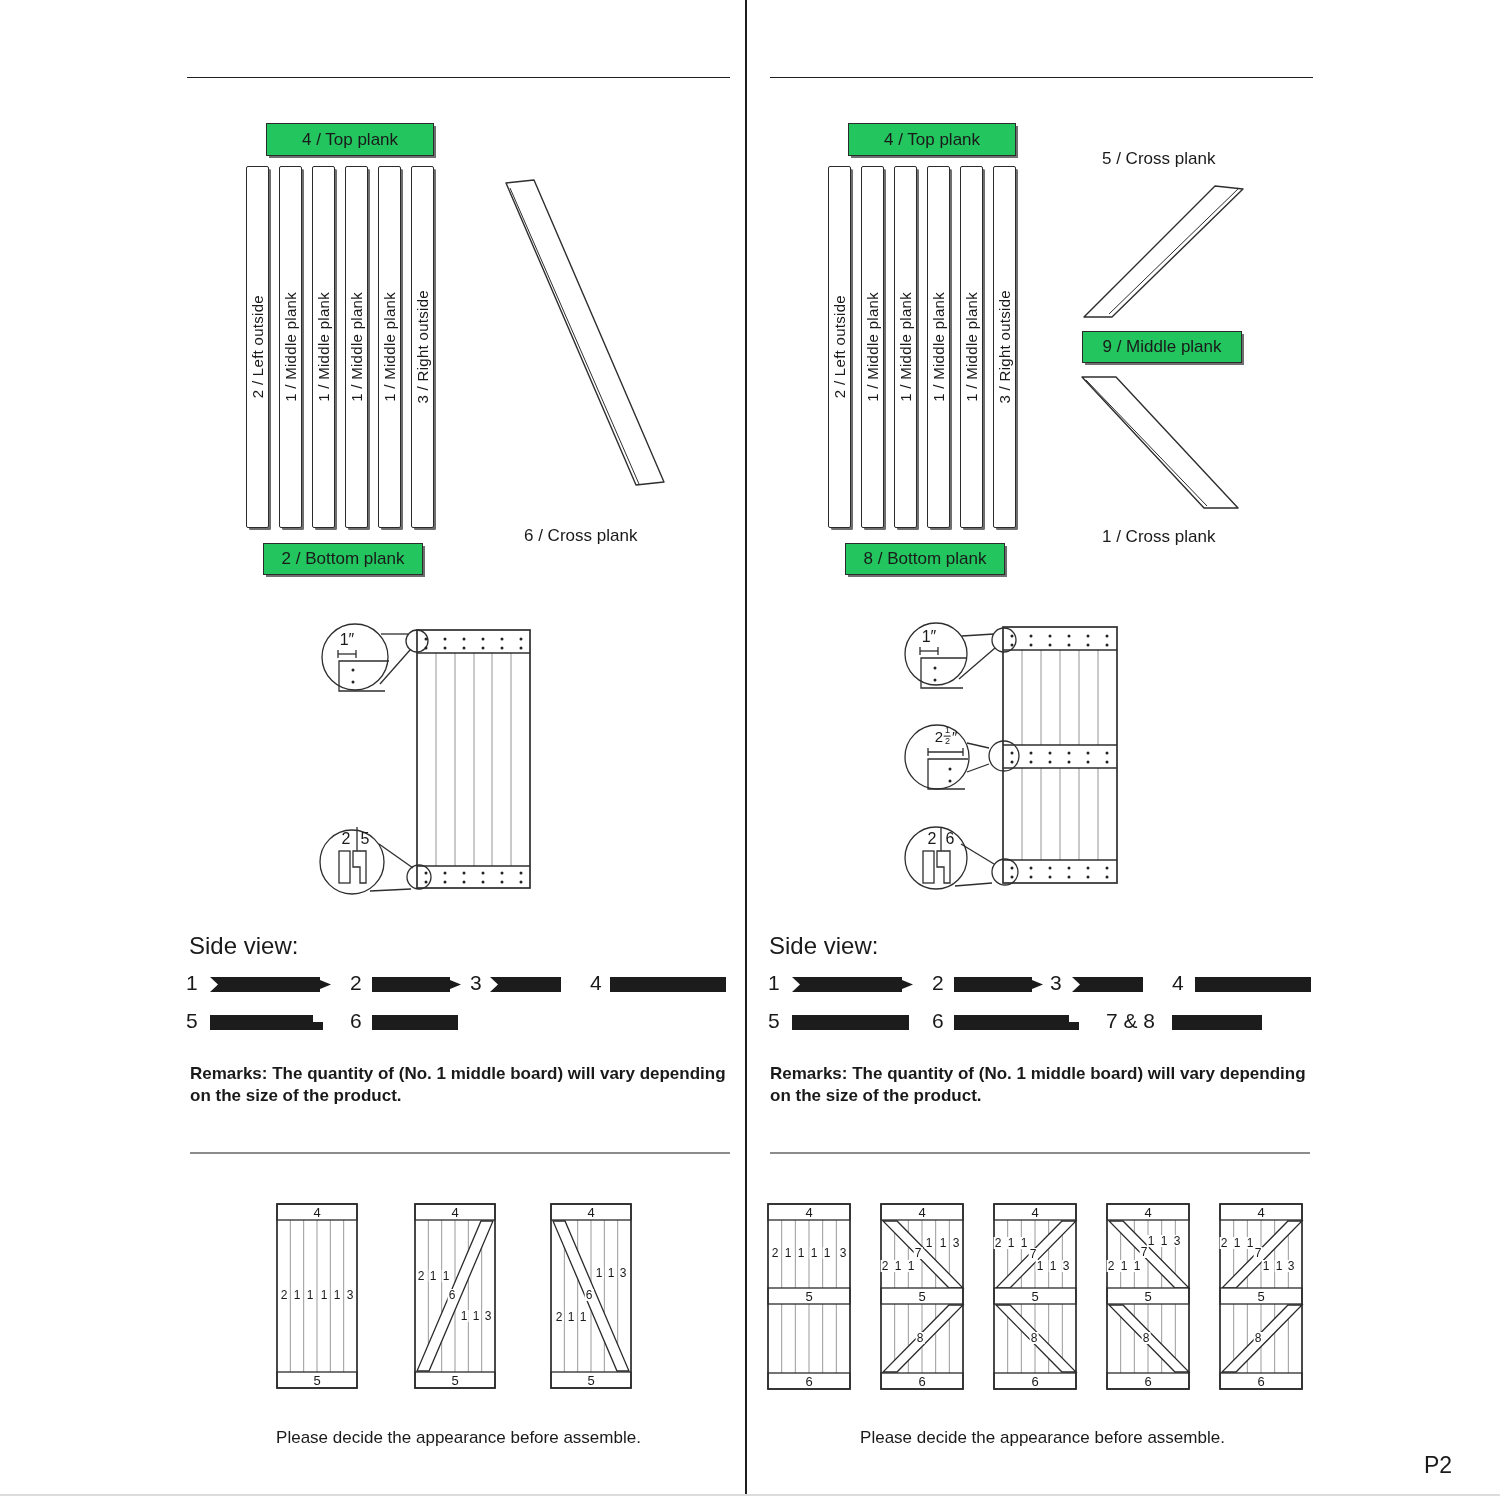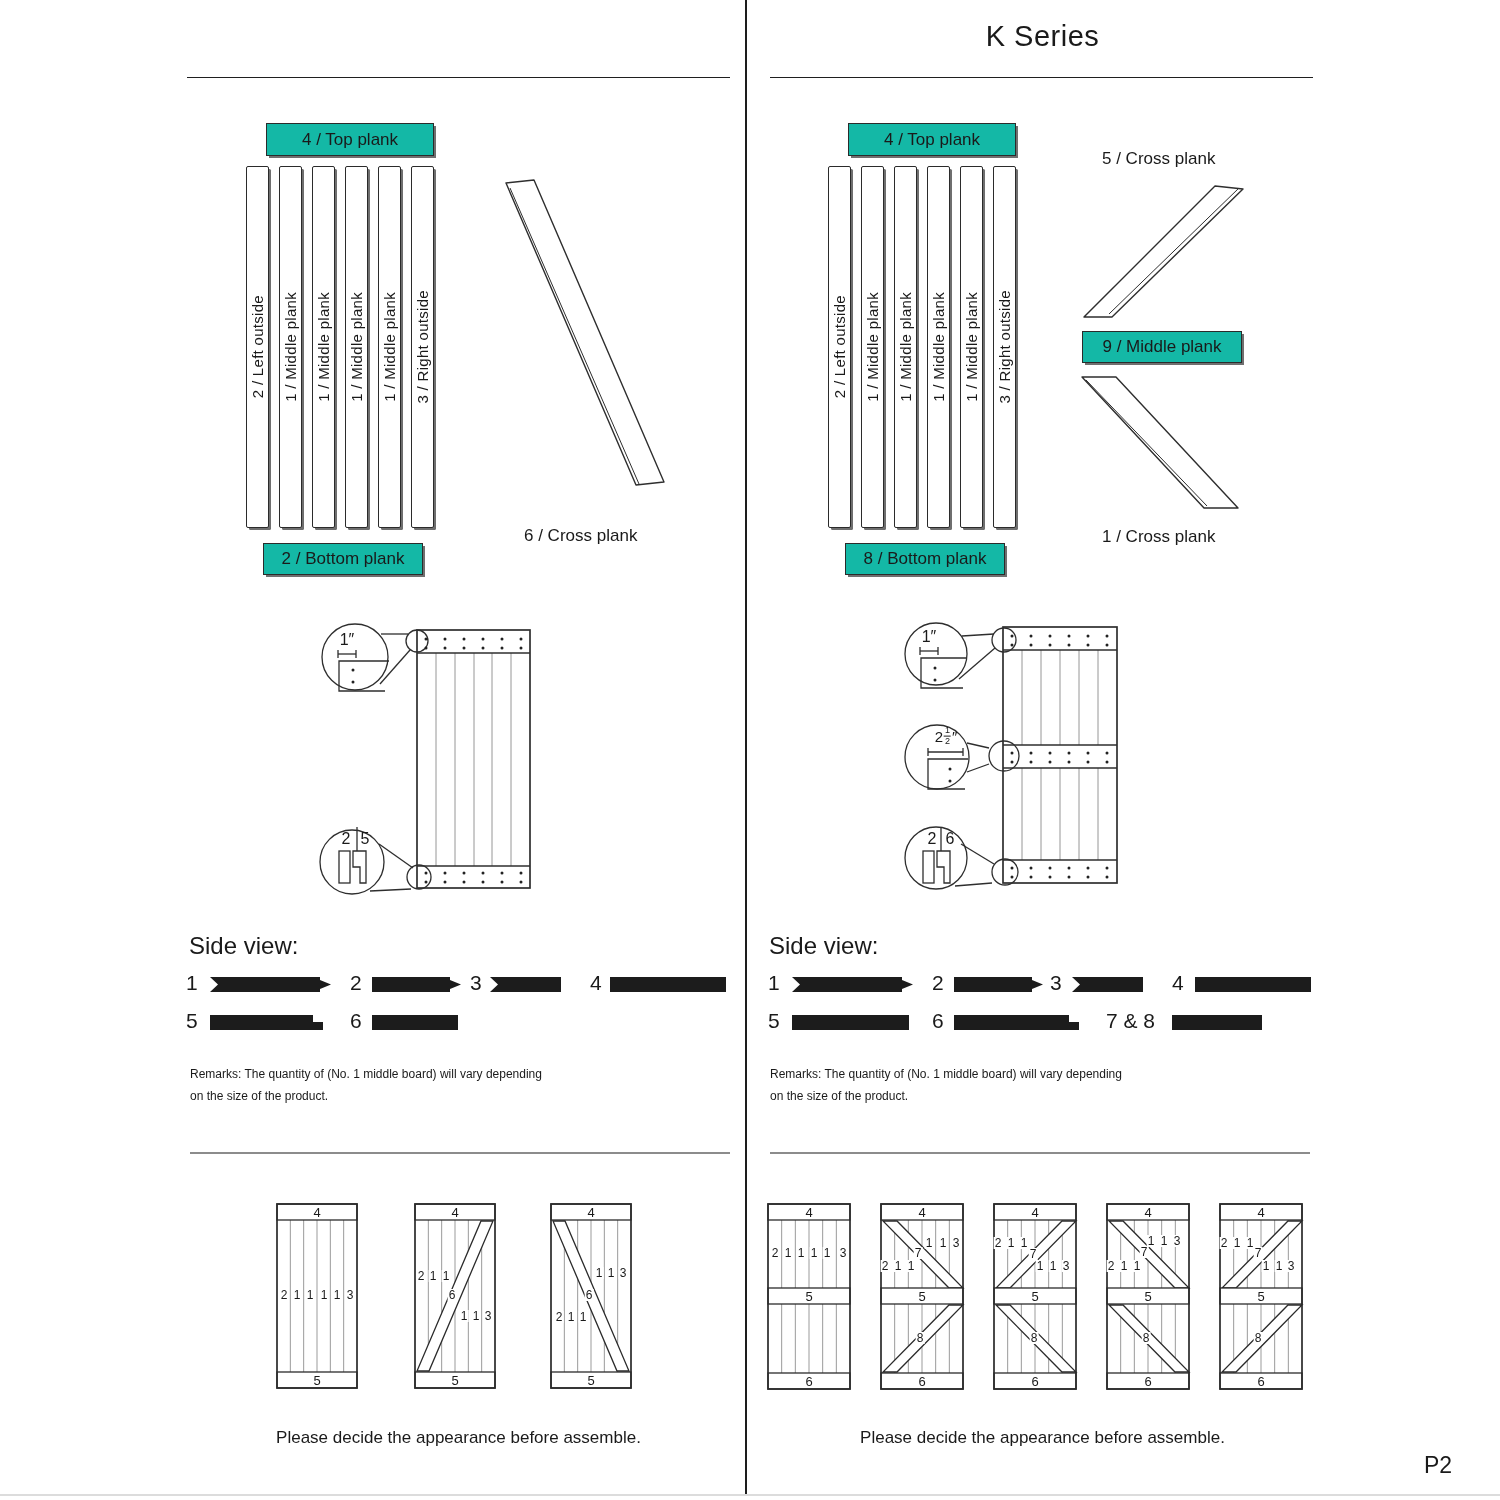--- a/index.html
+++ b/index.html
@@ -3,29 +3,29 @@
 <meta charset="utf-8">
 <style>
   html,body{margin:0;padding:0;background:#fff;}
   body{font-family:"Liberation Sans",sans-serif;color:#1a1a1a;}
   #stage{position:relative;width:1500px;height:1500px;background:#fff;overflow:hidden;}
   #art{position:absolute;left:0;top:0;}
   .ctitle{position:absolute;font-size:29px;letter-spacing:.5px;text-align:center;}
   .rule{position:absolute;height:0;border-top:1.6px solid #1f1f1f;}
   .sep{position:absolute;height:0;border-top:2px solid #8c8c8c;}
   .vdivider{position:absolute;width:1.6px;background:#1d1d1d;}
-  .pbox{position:absolute;border:1.5px solid #2b2b2b;background:#14b8a6;box-shadow:2.5px 2.5px 0 -0.5px #6f6f6f;
+  .pbox{position:absolute;border:1.5px solid #2b2b2b;background:#22c55e;box-shadow:2.5px 2.5px 0 -0.5px #6f6f6f;
         display:flex;align-items:center;justify-content:center;font-size:17px;white-space:nowrap;}
   .plank{position:absolute;border:1.4px solid #2b2b2b;background:#fff;border-radius:2px;
          box-shadow:2.5px 2.5px 0 -0.5px #6f6f6f;display:flex;align-items:center;justify-content:center;}
   .plank>span{writing-mode:vertical-rl;transform:rotate(180deg);font-size:15px;white-space:nowrap;letter-spacing:.3px;line-height:1;}
   .freetext{position:absolute;font-size:17px;white-space:nowrap;}
   .svh{position:absolute;font-size:24px;}
   .svnum{position:absolute;font-size:21px;}
-  .remarks{position:absolute;font-size:12px;line-height:22px;}
+  .remarks{position:absolute;font-size:17px;line-height:22px;font-weight:bold;}
   .remarks span{display:block;}
   .footer{position:absolute;font-size:17px;text-align:center;}
   .pagenum{position:absolute;font-size:23px;}
   .maglabel{position:absolute;transform:translate(-50%,-50%);font-size:16px;white-space:nowrap;}
   .fracwrap{position:absolute;transform:translate(-50%,-50%);display:flex;align-items:center;gap:1px;font-size:15px;}
   .frac{display:inline-flex;flex-direction:column;align-items:center;font-size:9px;line-height:1.1;}
   .frac .num{border-bottom:1px solid #222;padding:0 1px;}
   .dl{position:absolute;transform:translate(-50%,-50%);font-size:12px;line-height:1;background:#fff;padding:0 1px;white-space:nowrap;}
   .dsl{position:absolute;transform:translate(-50%,-50%);font-size:13px;line-height:1;white-space:nowrap;}
 </style>
@@ -355,21 +355,20 @@
   <span class="svnum" style="left:186px;top:1009px">5</span>
   <span class="svnum" style="left:350px;top:1009px">6</span>
 
   <div class="remarks" style="left:190px;top:1063px;width:560px">
     <span>Remarks: The quantity of  (No. 1 middle board) will vary depending</span>
     <span>on the size of the product.</span>
   </div>
   <div class="sep" style="left:190px;top:1152px;width:540px"></div>
   <div class="footer" style="left:186px;top:1428px;width:545px">Please decide the appearance before assemble.</div>
 
-  <div class="ctitle" style="left:770px;top:20px;width:545px">K Series</div>
   <div class="rule" style="left:770px;top:77px;width:543px"></div>
 
   <div class="pbox" style="left:848px;top:123px;width:166px;height:31px">
     <span>4 / Top plank</span>
   </div>
 
   <div class="plank" style="left:828px;top:166px;width:21px;height:360px">
       <span>2 / Left outside</span>
     </div>
   <div class="plank" style="left:861px;top:166px;width:21px;height:360px">

